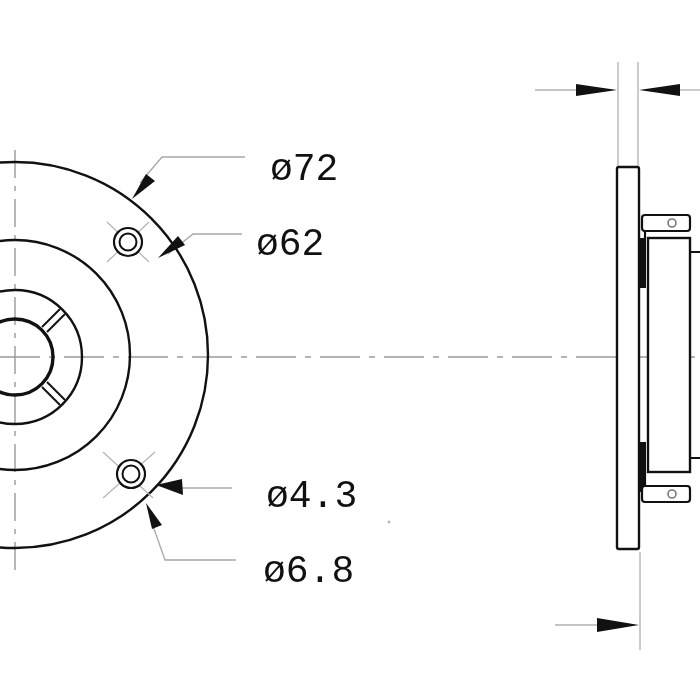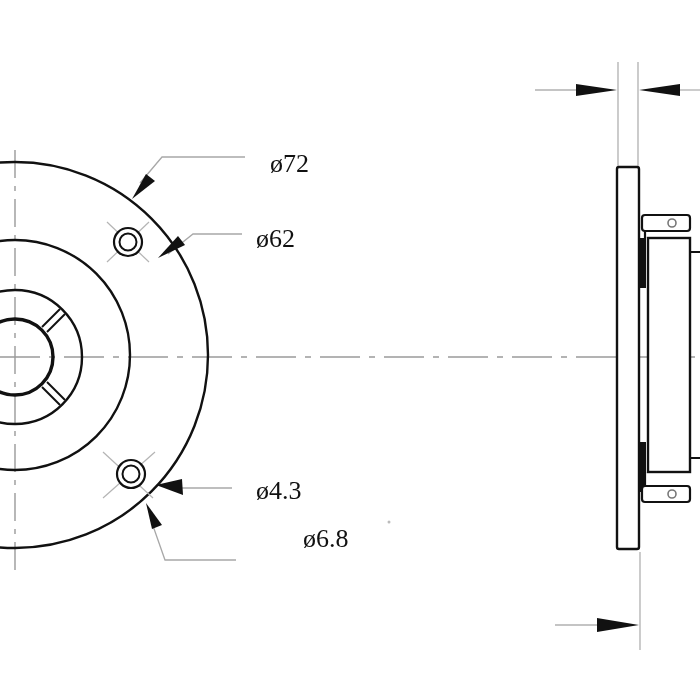--- a/index.html
+++ b/index.html
@@ -1,18 +1,18 @@
 <!DOCTYPE html>
 <html><head>
   <meta charset="utf-8">
   <style>
     html, body { margin: 0; padding: 0; background: #ffffff; }
     body { width: 700px; height: 700px; overflow: hidden; position: relative; font-family: "Liberation Sans", sans-serif; }
     svg { position: absolute; left: 0; top: 0; }
-    .lbl { position: absolute; font-family: Liberation Serif, serif; font-size: 26px; color: #111111; letter-spacing: 0px; line-height: 1; white-space: nowrap; }
+    .lbl { position: absolute; font-family: Liberation Mono, monospace; font-size: 38px; color: #111111; letter-spacing: 0px; line-height: 1; white-space: nowrap; }
   </style>
 </head>
 <body>
 
 <svg width="700" height="700" viewBox="0 0 700 700" xmlns="http://www.w3.org/2000/svg">
 
   <g>
 
     <line x1="0" y1="357" x2="700" y2="357" stroke="#9a9a9a" stroke-width="1.4" stroke-dasharray="40 9 6 9"></line>
     <line x1="15" y1="150" x2="15" y2="575" stroke="#9a9a9a" stroke-width="1.4" stroke-dasharray="28 8 5 8"></line>
@@ -98,14 +98,14 @@
       <circle cx="672" cy="494" r="4" fill="#fff" stroke="#777" stroke-width="1.6"></circle>
       <line x1="645" y1="472" x2="645" y2="486" stroke="#111" stroke-width="2.2"></line>
     </g>
   </g>
 
   <circle cx="389" cy="522" r="1.5" fill="#bbbbbb"></circle>
 </svg>
 
 <div class="lbl" style="left:270px; top:151px;">ø72</div>
 <div class="lbl" style="left:256px; top:226px;">ø62</div>
-<div class="lbl" style="left:256px; top:478px;text-align:right;">ø4.3</div>
-<div class="lbl" style="left:263px; top:526px;margin-left:40px;">ø6.8</div>
+<div class="lbl" style="left:266px; top:478px;text-align:right;">ø4.3</div>
+<div class="lbl" style="left:263px; top:553px;">ø6.8</div>
 
 </body></html>

